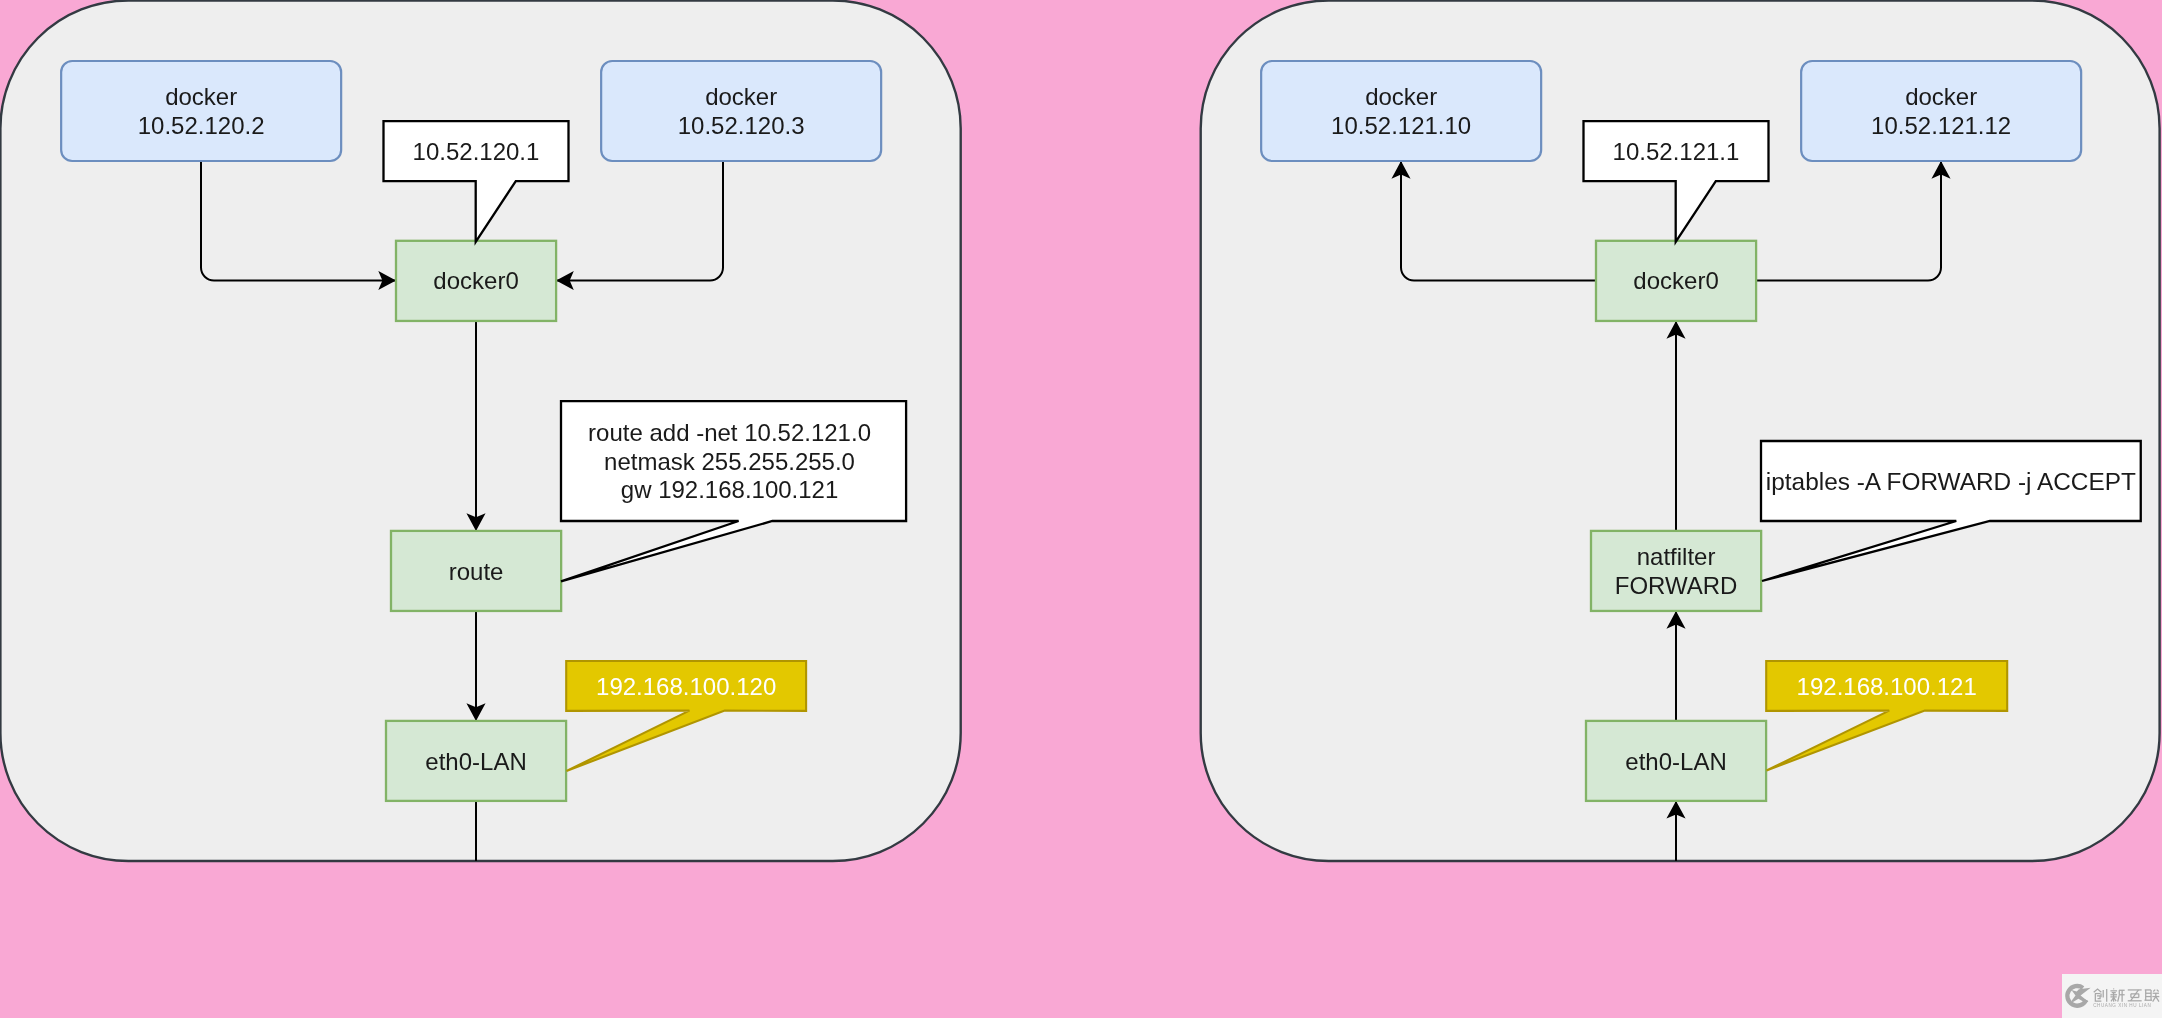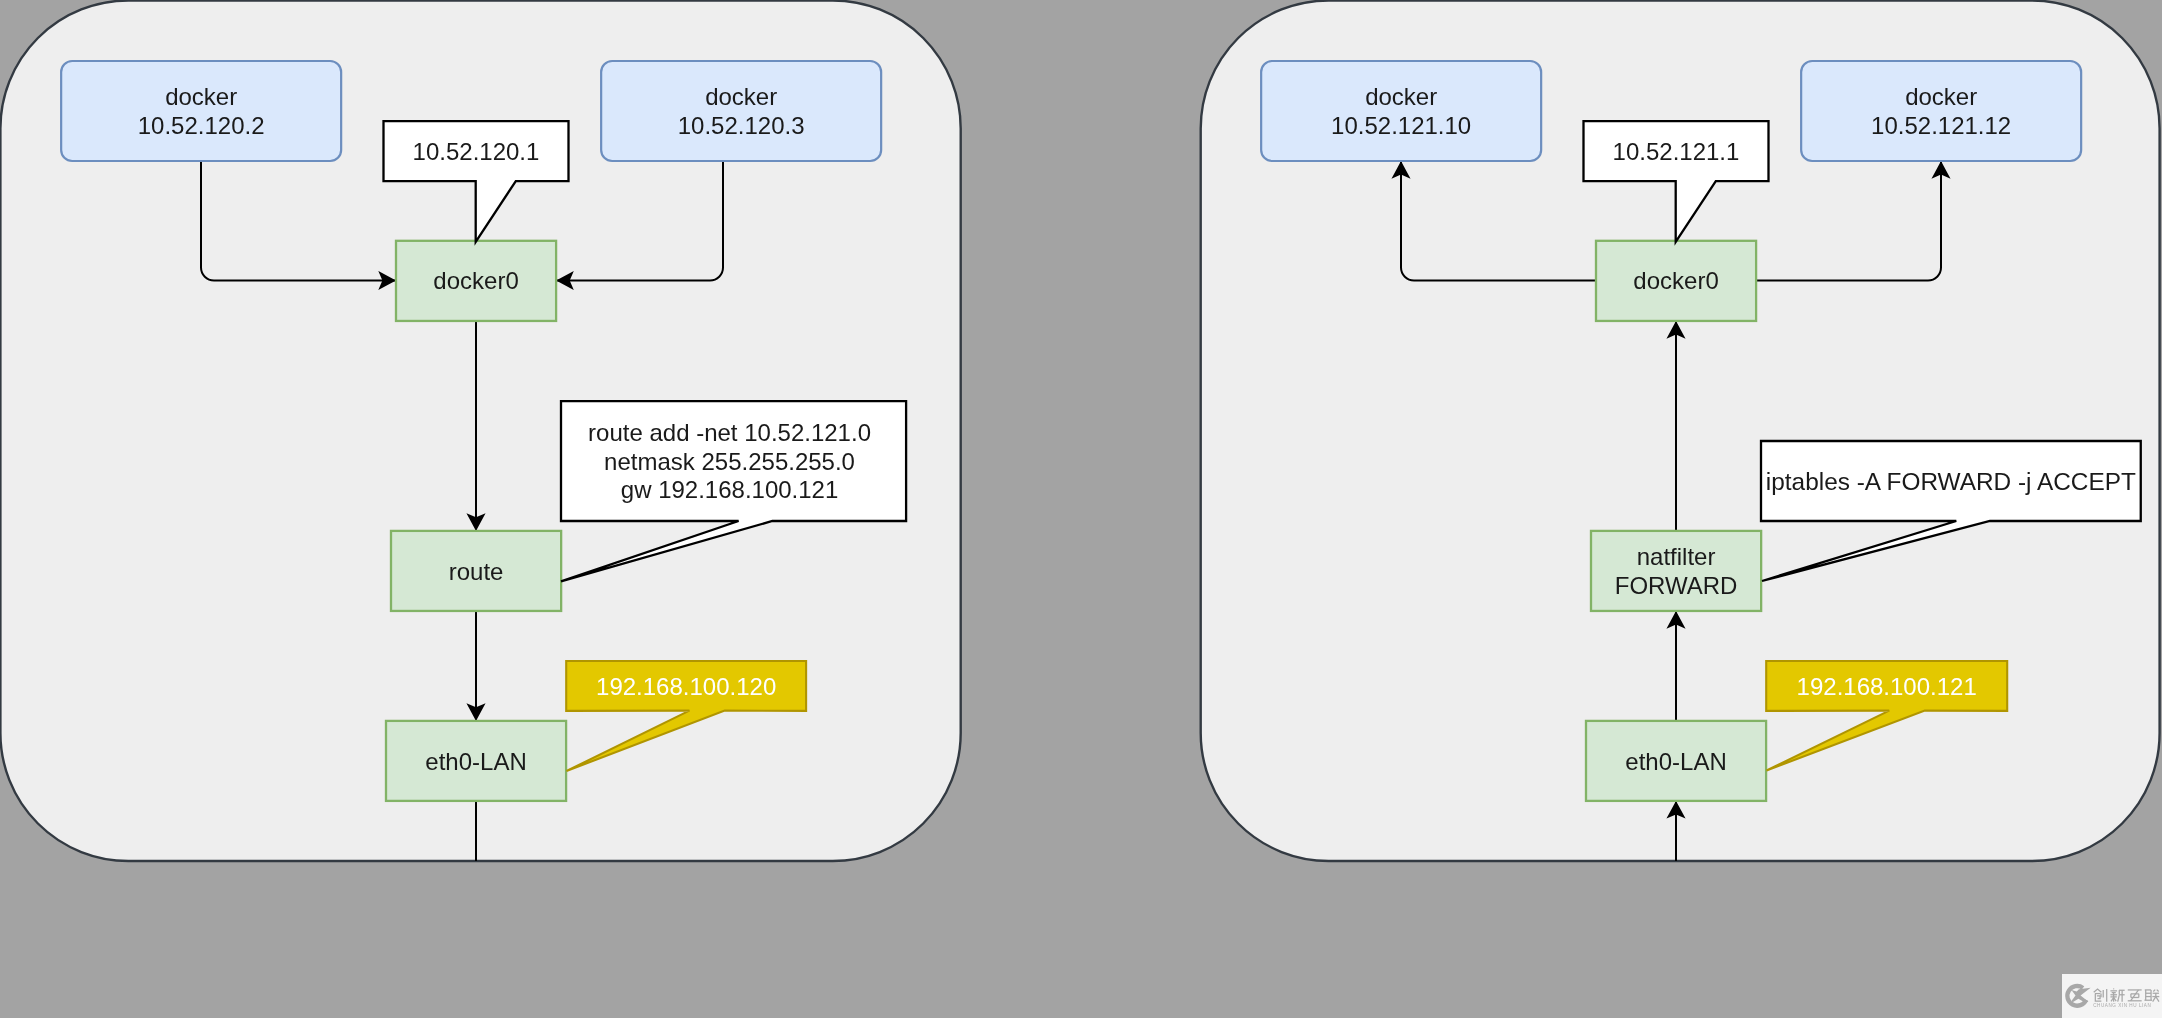--- a/index.html
+++ b/index.html
@@ -1,17 +1,17 @@
 <!DOCTYPE html>
 <html><head>
 <meta charset="utf-8">
 <title>Docker cross-host network diagram</title>
 <style>
   html,body{margin:0;padding:0;background:#000;width:2162px;height:1018px;overflow:hidden;}
-  #stage{position:relative;width:2162px;height:1018px;background:#a3a3a3;}
+  #stage{position:relative;width:2162px;height:1018px;background:#f9a8d4;}
   svg#root{display:block;position:absolute;left:0;top:0;}
   text{font-family:"Liberation Sans",sans-serif;}
   .lbl{font-size:24px;fill:#1a1a1a;}
   .lbl-badge{font-size:24px;fill:#ffffff;}
   .wm-sub{font-size:4.6px;fill:#a9a9a9;letter-spacing:0.55px;font-family:"Liberation Sans",sans-serif;}
 </style>
 </head>
 <body>
 
 <div id="stage">

